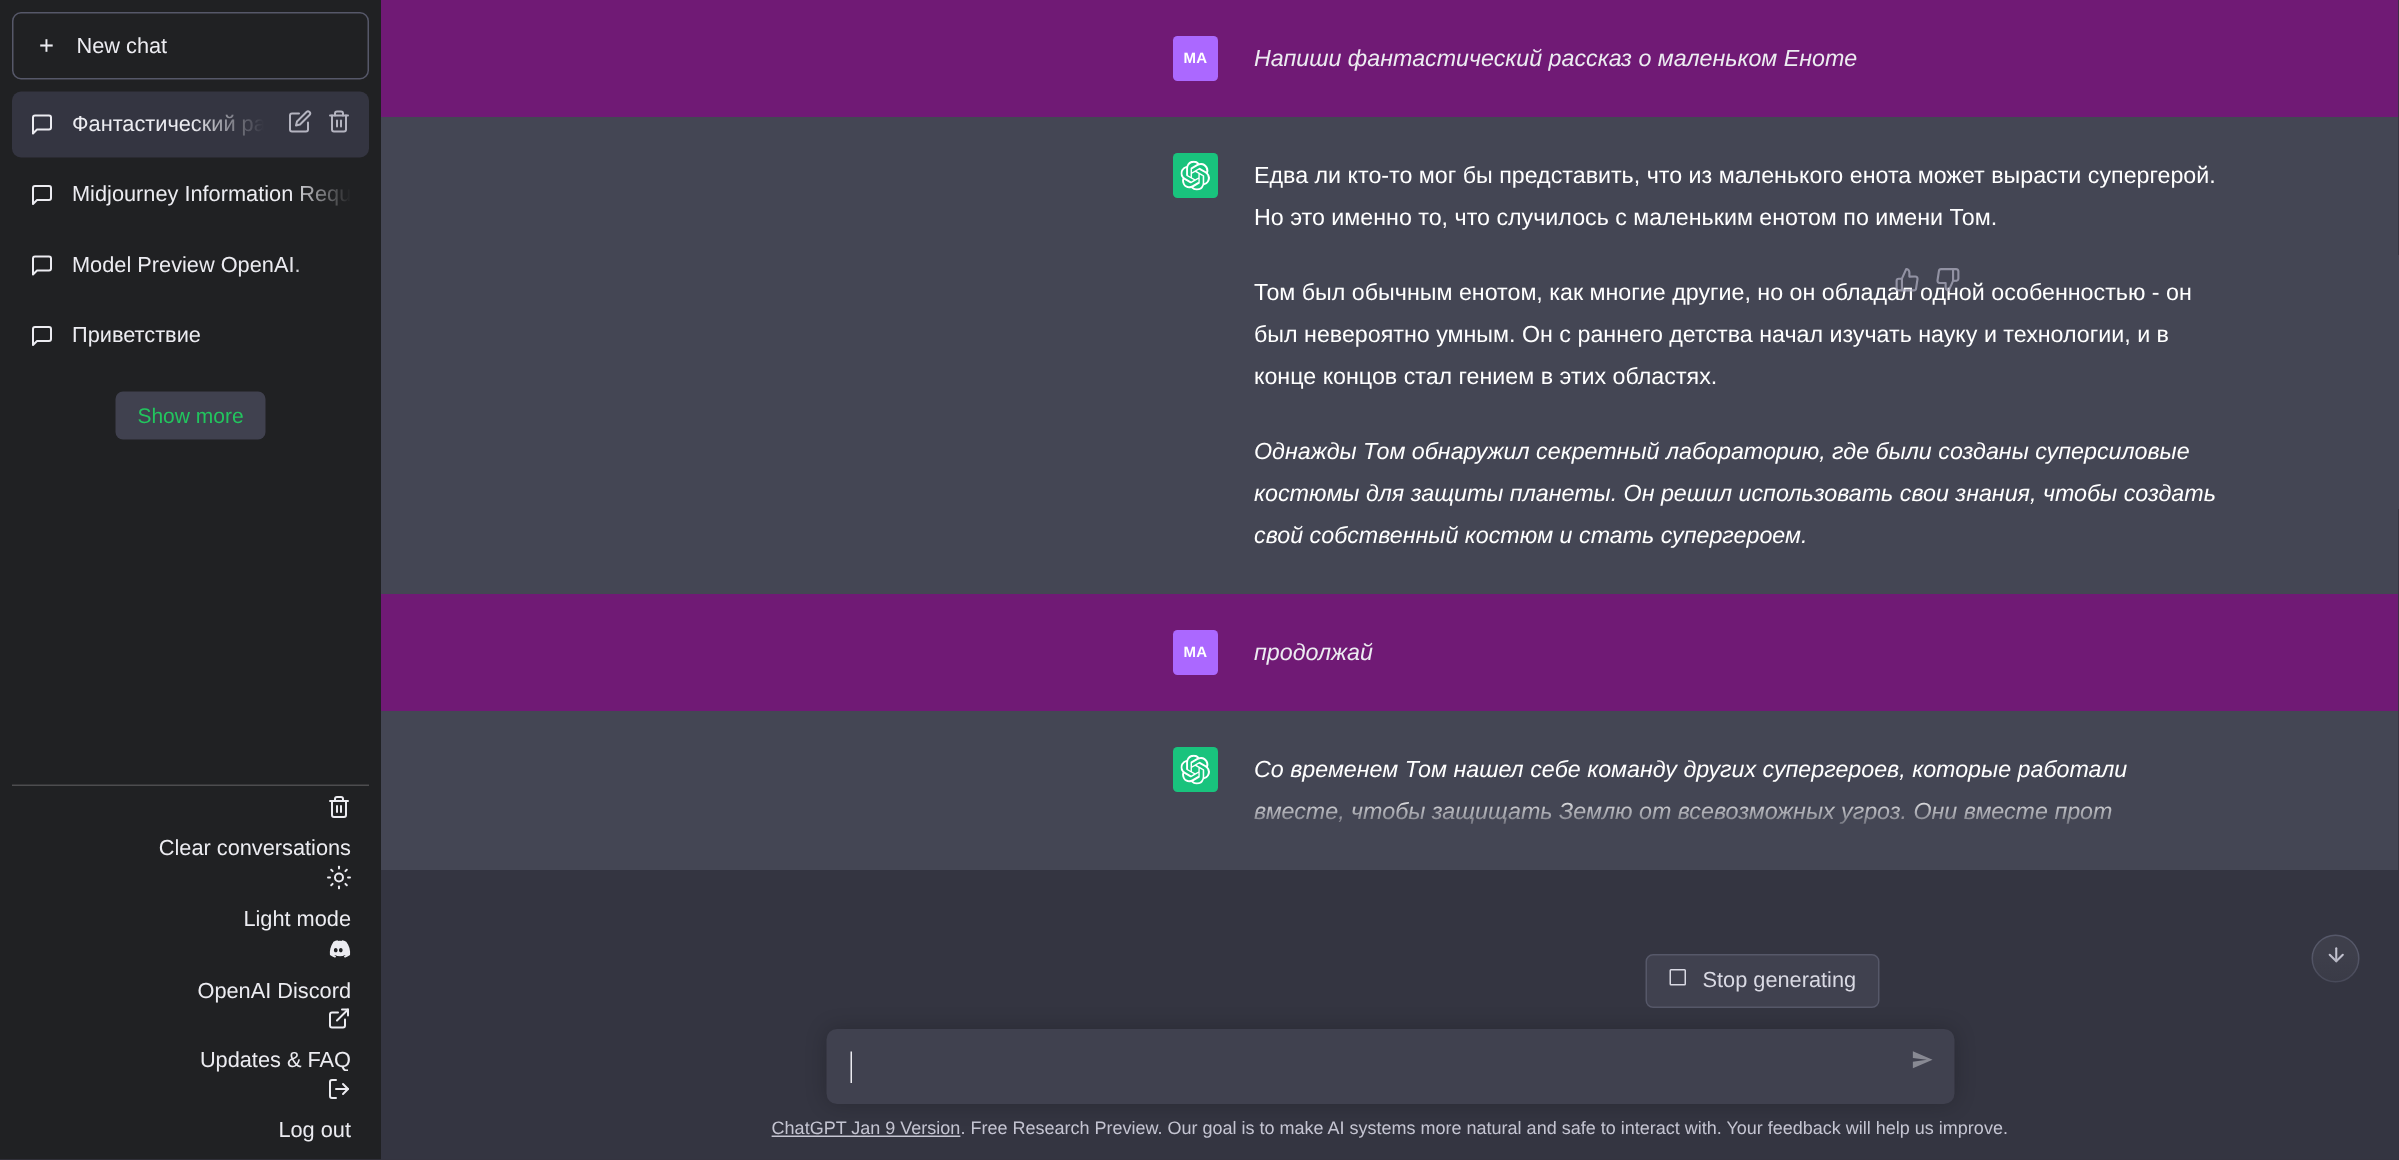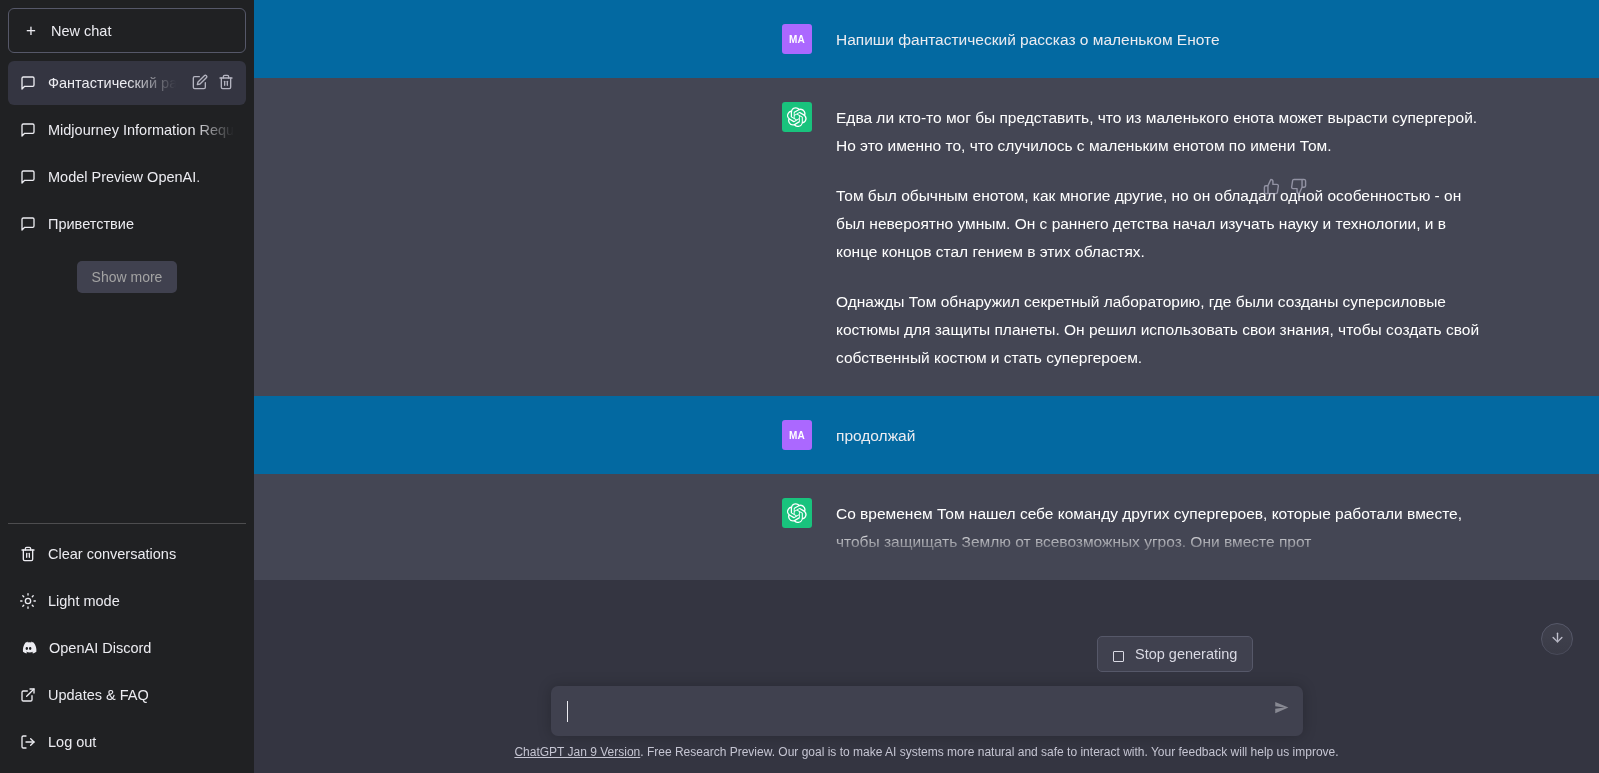--- a/index.html
+++ b/index.html
@@ -45,76 +45,77 @@
     -webkit-mask-image: linear-gradient(to right, #000 78%, transparent 100%);
     mask-image: linear-gradient(to right, #000 78%, transparent 100%);
   }
   .convo.active .label {
     -webkit-mask-image: linear-gradient(to right, #000 62%, transparent 100%);
     mask-image: linear-gradient(to right, #000 62%, transparent 100%);
   }
   .convo .actions { display: flex; gap: 10px; flex: 0 0 auto; padding-left: 4px;}
   .show-more-wrap { display: flex; justify-content: center; margin-top: 12px; }
   .show-more {
-    background: #40414f; color: #a3a3a3;
+    background: #40414f; color: #22c55e;
     border: none; border-radius: 5px;
     font-size: 14px; padding: 8px 15px;
     font-family: inherit; cursor: pointer;
   }
   .spacer { flex: 1 1 auto; }
   .sidebar-footer { border-top: 1px solid #4d4d4f; padding-top: 6px; flex: 0 0 auto; }
   .foot-item {
-    display: flex; align-items: center; gap: 12px;
+    display: flex; align-items: flex-end; gap: 12px;
     height: 47px; padding: 0 12px;
     color: #ececf1; font-size: 14.5px; border-radius: 6px;
     cursor: pointer;
+    flex-direction: column;
   }
   .foot-item .ic { flex: 0 0 16px; display:flex; align-items:center; justify-content:center; }
 
   
   .main { flex: 1 1 auto; position: relative; height: 773px; background:#343541; overflow:hidden;}
   .thread { position: absolute; inset: 0; overflow: hidden; }
   .msg { display: flex; width: 100%; padding: 24px 0; position: relative; }
-  .msg.user { background: #0369a1; }
+  .msg.user { background: #701a75; }
   .msg.bot  { background: #444654; }
   .msg-inner {
     display: flex; gap: 24px;
     max-width: 700px; width: 700px;
     margin: 0 auto;
     padding: 0 0 0 0;
     margin-left: 528px;
   }
   .avatar { width: 30px; height: 30px; border-radius: 3px; flex: 0 0 30px;
             display:flex; align-items:center; justify-content:center; }
   .avatar.user { background: #ab68ff; color: #fff; font-size: 10px; font-weight: bold; letter-spacing:.3px;}
   .avatar.bot  { background: #19c37d; }
   .content { flex: 1 1 auto; color: #ffffff; font-size: 15.5px; line-height: 28px; padding-top: 2px;}
   .content p { margin-bottom: 22px; }
-  .content p:last-child { margin-bottom: 0; }
+  .content p:last-child { margin-bottom: 0; font-style: italic; }
   .msg.user .content { color: #ececf1; }
 
   .rate { position: absolute; right: 292px; top: 100px; display: flex; gap: 10px; }
   .rate span { cursor: pointer; opacity:.75; }
 
   
   .fade-msg { position: relative; }
   .fade-msg .content {
     -webkit-mask-image: linear-gradient(to bottom, #000 55%, rgba(0,0,0,.35) 85%, transparent 100%);
     mask-image: linear-gradient(to bottom, #000 55%, rgba(0,0,0,.35) 85%, transparent 100%);
   }
 
   
   .composer-area {
     position: absolute; left: 0; right: 0; bottom: 0;
     padding-top: 40px;
     background: linear-gradient(to bottom, rgba(52,53,65,0) 0%, rgba(52,53,65,.85) 28%, #343541 60%);
   }
   .stop-wrap { display:flex; justify-content:center; margin-bottom: 10px; }
   .stop-btn {
-    display: inline-flex; align-items: flex-end; gap: 11px;
+    display: inline-flex; align-items: flex-start; gap: 11px;
     background: #40414f; color: #d9d9e3;
     border: 1px solid #565869; border-radius: 5px;
     font-size: 14.5px; padding: 9px 15px;
     font-family: inherit; cursor: pointer;
     position: absolute; left: 843px; top: 0px;
   }
   .stop-sq { width: 11px; height: 11px; border: 1.5px solid #d9d9e3; border-radius: 1px; display:block;}
   .input-row { display: flex; justify-content: center; padding: 0 0 8px 0; }
   .input-box {
     position: relative;

